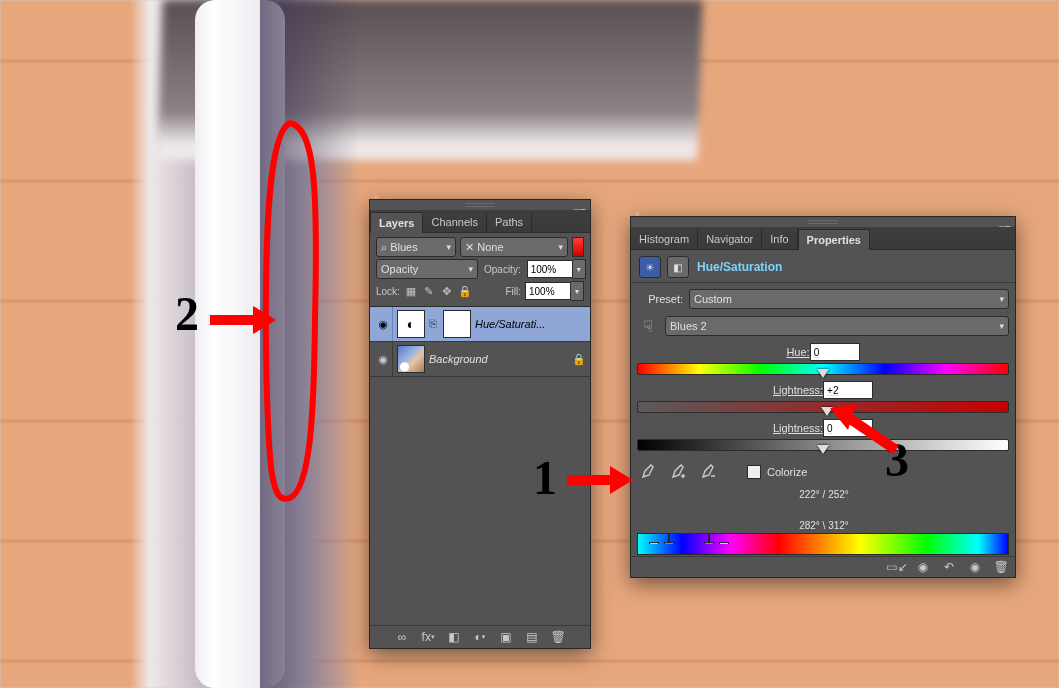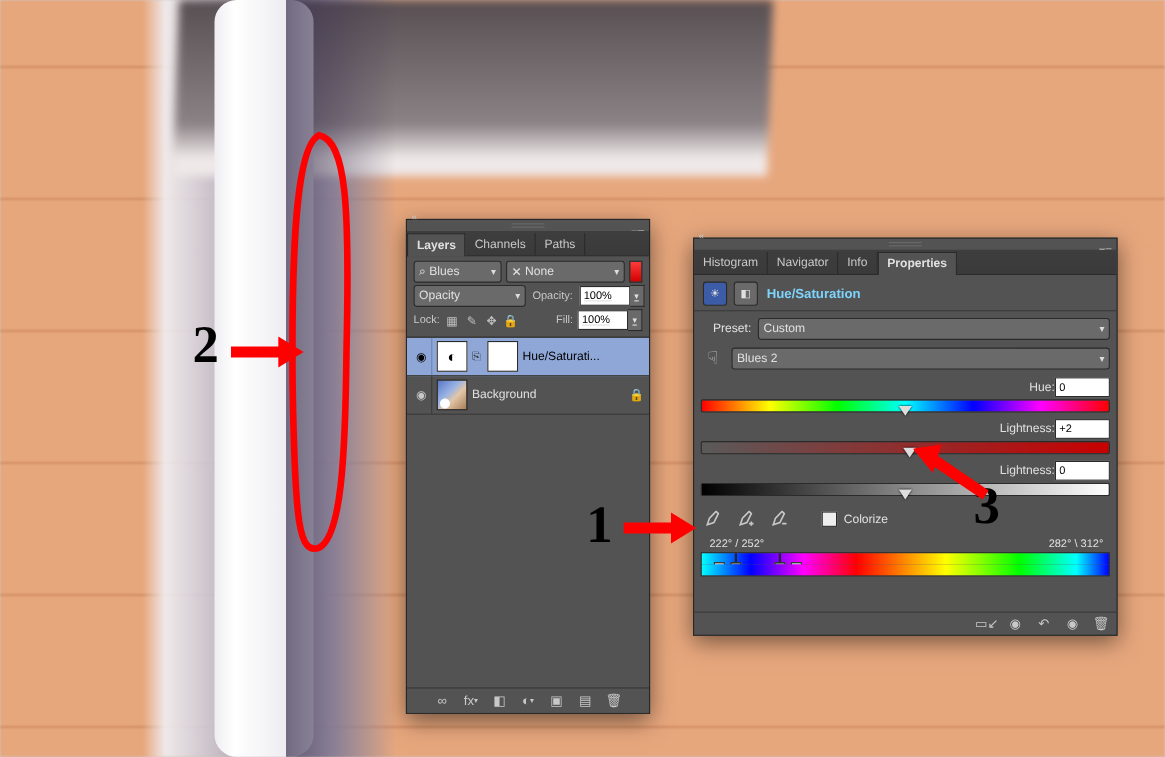--- a/index.html
+++ b/index.html
@@ -158,21 +158,20 @@
     background: #fff;
     border: 1px solid #2b2b2b;
     color: #000;
     font-size: 10px;
     padding: 0 3px;
   }
   .pct-field {
     display: flex;
     align-items: center;
     gap: 0;
-    text-decoration: underline;
   }
   .pct-field .arrow-btn {
     width: 12px; height: 18px;
     background: #6a6a6a;
     border: 1px solid #2b2b2b;
     border-left: 0;
     display: flex; align-items: center; justify-content: center;
     font-size: 8px; color: #e0e0e0;
   }
   .row-blend {
@@ -228,20 +227,21 @@
     border: 1px solid #2b2b2b;
   }
   .bg-thumb {
     width: 26px; height: 26px;
     border: 1px solid #2b2b2b;
     background:
       radial-gradient(circle at 25% 80%, #fff 4px, transparent 5px),
       linear-gradient(135deg, #5877c8 0%, #9ab3e3 40%, #e2c6a7 60%, #a77d56 100%);
   }
   .layer-name {
+    font-style: italic;
     flex: 1;
     white-space: nowrap;
     overflow: hidden;
     text-overflow: ellipsis;
     color: #e0e0e0;
   }
   .layer-row.selected .layer-name { color: #000; }
   .lock-icon-small { width: 14px; color: #aaa; font-size: 11px; }
 
   .panel-footer {
@@ -297,22 +297,23 @@
 
   .finger-icon {
     width: 22px; height: 22px;
     display:flex; align-items:center; justify-content:center;
     font-size: 16px;
     color: #bbb;
   }
 
   .slider-block { margin-top: 6px; }
   .slider-label-row {
-    display:flex; justify-content: flex-end; align-items:center;
+    display:flex; justify-content: center; align-items:center;
     margin-bottom: 2px;
+    text-decoration: underline;
   }
   .slider-label { color: #e0e0e0; }
   .slider-value {
     width: 42px;
     height: 16px;
     background: #fff;
     border: 1px solid #2b2b2b;
     color: #000;
     font-size: 10px;
     padding: 0 3px;
@@ -370,20 +371,21 @@
   }
 
   .range-readout {
     display: flex; align-items: center;
     gap: 20px;
     margin-top: 6px;
     padding: 0 6px 0 8px;
     color: #e0e0e0;
     font-size: 10px;
     justify-content: space-between;
+    flex-direction: column;
   }
 
   .spectrum-double {
     display: flex; flex-direction: column;
     gap: 0;
     margin-top: 2px;
     border: 1px solid #2b2b2b;
   }
   .spectrum-bar {
     height: 10px;

